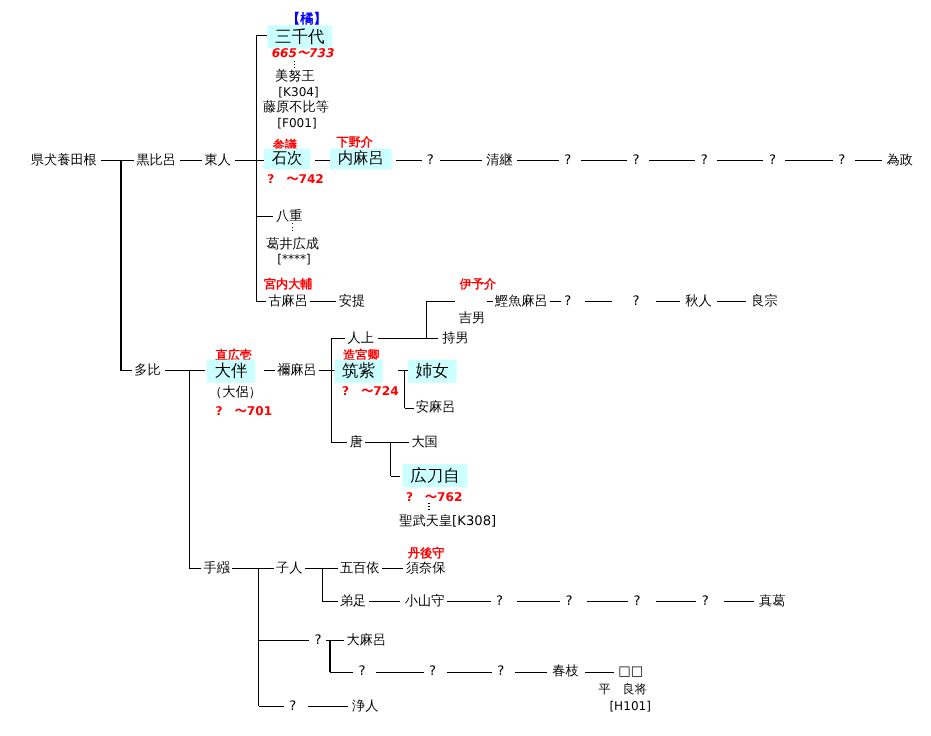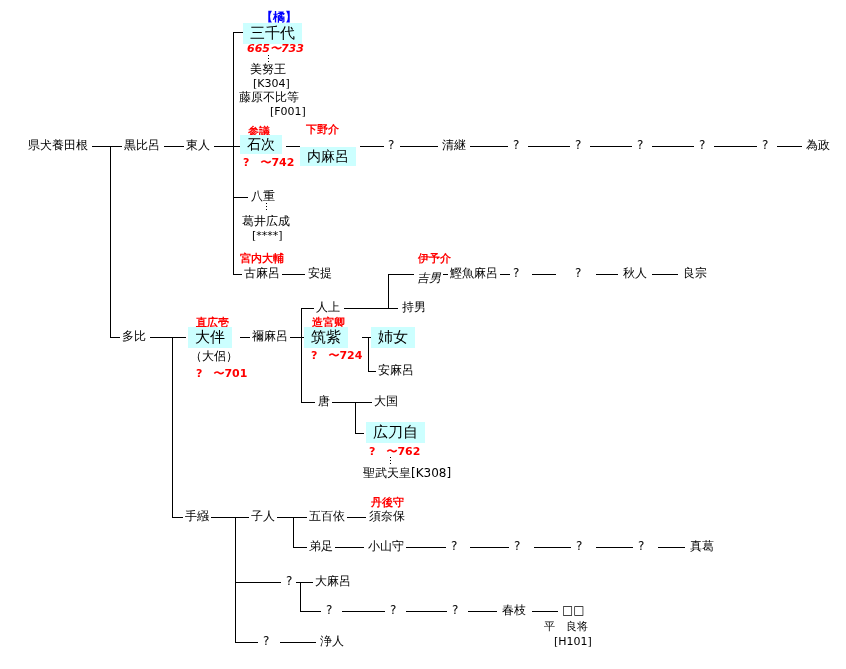--- a/index.html
+++ b/index.html
@@ -107,45 +107,45 @@
     <line x1="390" y1="457" x2="390" y2="465" stroke-dasharray="1,2"></line>
   </svg>
 
   <div>
       <div class="node b" style="left: 261px; top: 11px;">【橘】</div>
       <div class="node hl" style="left: 243px; top: 23px; font-size: 15px;">三千代</div>
       <div class="node ri" style="left: 247px; top: 43px;">665〜733</div>
       <div class="node n" style="left: 250px; top: 63px; text-align: center;">美努王</div>
       <div class="node s" style="left: 253px; top: 78px;">[K304]</div>
       <div class="node n" style="left: 239px; top: 91px;">藤原不比等</div>
-      <div class="node s" style="left: 270px; top: 106px;">[F001]</div>
+      <div class="node s" style="left: 252px; top: 106px;">[F001]</div>
       <div class="node n" style="left: 28px; top: 139px;">県犬養田根</div>
       <div class="node n" style="left: 124px; top: 139px;">黒比呂</div>
       <div class="node n" style="left: 186px; top: 139px;">東人</div>
       <div class="node r" style="left: 248px; top: 126px;">参議</div>
       <div class="node hl" style="left: 240px; top: 135px; font-size: 14px;">石次</div>
       <div class="node r" style="left: 243px; top: 157px;">?　〜742</div>
       <div class="node r" style="left: 306px; top: 124px;">下野介</div>
-      <div class="node hl" style="left: 300px; top: 135px; font-size: 14px; margin-top: 12px;">内麻呂</div>
+      <div class="node hl" style="left: 300px; top: 135px; font-size: 14px;">内麻呂</div>
       <div class="node n" style="left: 388px; top: 139px;">?</div>
       <div class="node n" style="left: 442px; top: 139px;">清継</div>
       <div class="node n" style="left: 513px; top: 139px;">?</div>
       <div class="node n" style="left: 575px; top: 139px;">?</div>
       <div class="node n" style="left: 637px; top: 139px;">?</div>
       <div class="node n" style="left: 699px; top: 139px;">?</div>
       <div class="node n" style="left: 762px; top: 139px;">?</div>
       <div class="node n" style="left: 806px; top: 139px;">為政</div>
       <div class="node n" style="left: 251px; top: 190px;">八重</div>
       <div class="node n" style="left: 242px; top: 215px;">葛井広成</div>
       <div class="node s" style="left: 252px; top: 230px;">[****]</div>
       <div class="node r" style="left: 240px; top: 253px;">宮内大輔</div>
       <div class="node n" style="left: 244px; top: 267px;">古麻呂</div>
       <div class="node n" style="left: 308px; top: 267px;">安提</div>
       <div class="node r" style="left: 418px; top: 253px;">伊予介</div>
-      <div class="node n" style="left: 417px; top: 272px; font-style: italic;">吉男</div>
+      <div class="node n" style="left: 417px; top: 283px;">吉男</div>
       <div class="node n" style="left: 450px; top: 267px;">鰹魚麻呂</div>
       <div class="node n" style="left: 513px; top: 267px;">?</div>
       <div class="node n" style="left: 575px; top: 267px;">?</div>
       <div class="node n" style="left: 623px; top: 267px;">秋人</div>
       <div class="node n" style="left: 683px; top: 267px;">良宗</div>
       <div class="node n" style="left: 122px; top: 330px;">多比</div>
       <div class="node r" style="left: 196px; top: 317px;">直広壱</div>
       <div class="node hl" style="left: 188px; top: 327px; font-size: 15px;">大伴</div>
       <div class="node n" style="left: 190px; top: 350px;">（大侶）</div>
       <div class="node r" style="left: 196px; top: 368px;">?　〜701</div>

